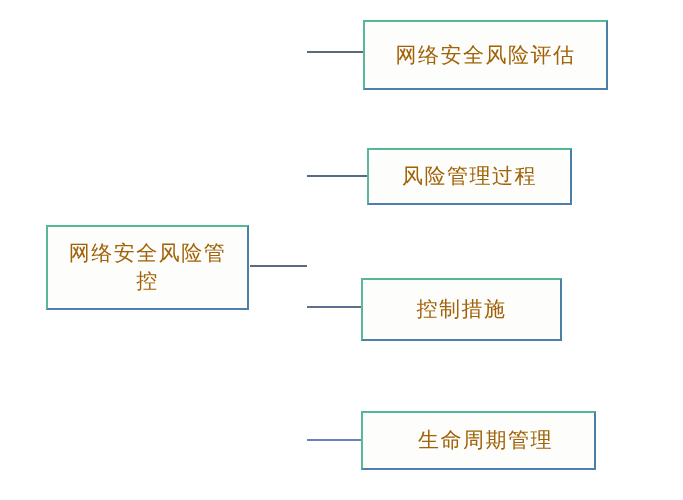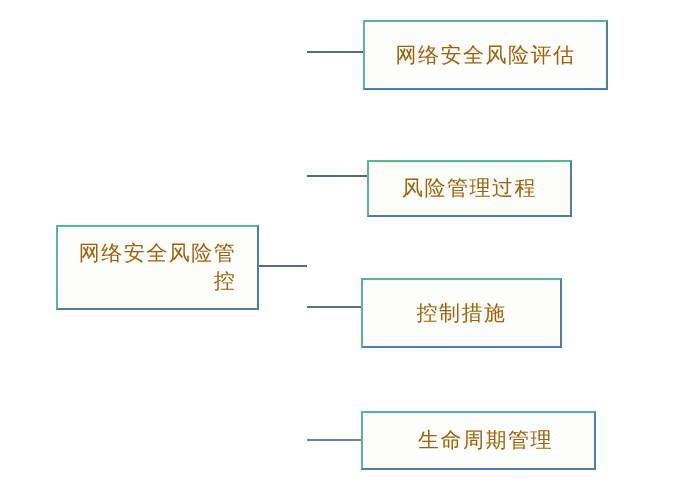--- a/index.html
+++ b/index.html
@@ -91,34 +91,34 @@
 
     <path d="M 307 52 L 363 52" fill="none" stroke="#5a6b80" stroke-width="2"></path>
 
     <path d="M 307 176 L 367 176" fill="none" stroke="#5a6b80" stroke-width="2"></path>
 
     <path d="M 307 307 L 361 307" fill="none" stroke="#5e7090" stroke-width="2"></path>
 
     <path d="M 307 440 L 361 440" fill="none" stroke="#6a7ec2" stroke-width="2"></path>
   </svg>
 
-  <div class="node" id="node-root" style="left:56px; top:225px; width:203px; height:85px;text-align:right;">
+  <div class="node" id="node-root" style="left:46px; top:225px; width:203px; height:85px;">
     <span class="node-label">网络安全风险管
 控</span>
   </div>
 
   <div class="node" id="node-child-1" style="left:363px; top:20px; width:245px; height:70px;">
     <span class="node-label">网络安全风险评估</span>
   </div>
 
-  <div class="node" id="node-child-2" style="left:367px; top:160px; width:205px; height:57px;border-radius:28px;">
+  <div class="node" id="node-child-2" style="left:367px; top:148px; width:205px; height:57px;border-radius:28px;">
     <span class="node-label">风险管理过程</span>
   </div>
 
-  <div class="node" id="node-child-3" style="left:361px; top:278px; width:201px; height:70px;">
+  <div class="node" id="node-child-3" style="left:361px; top:278px; width:201px; height:63px;">
     <span class="node-label">控制措施</span>
   </div>
 
   <div class="node" id="node-child-4" style="left:361px; top:411px; width:235px; height:59px;padding-left:20px;">
     <span class="node-label">生命周期管理</span>
   </div>
 
 </div>
 
 </body></html>

